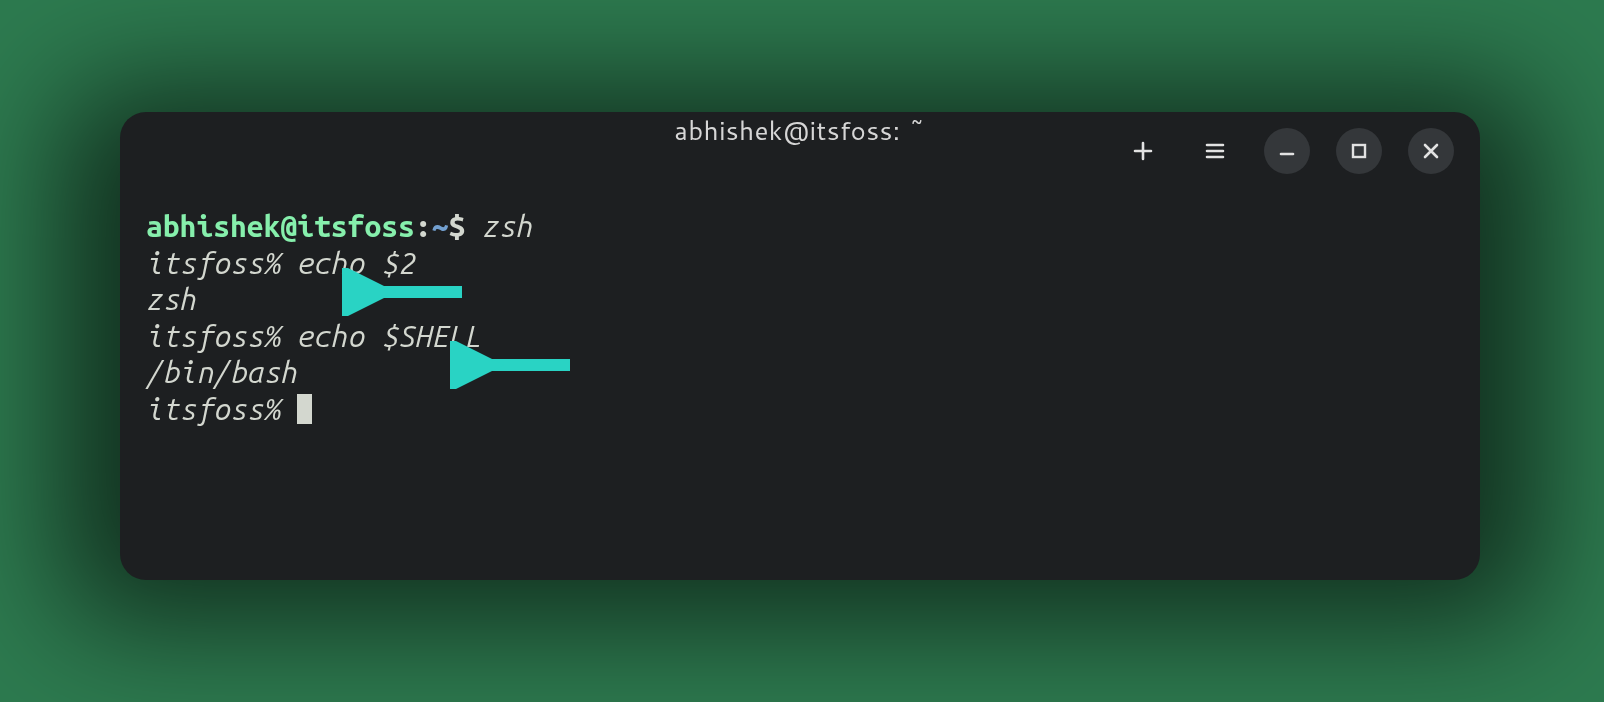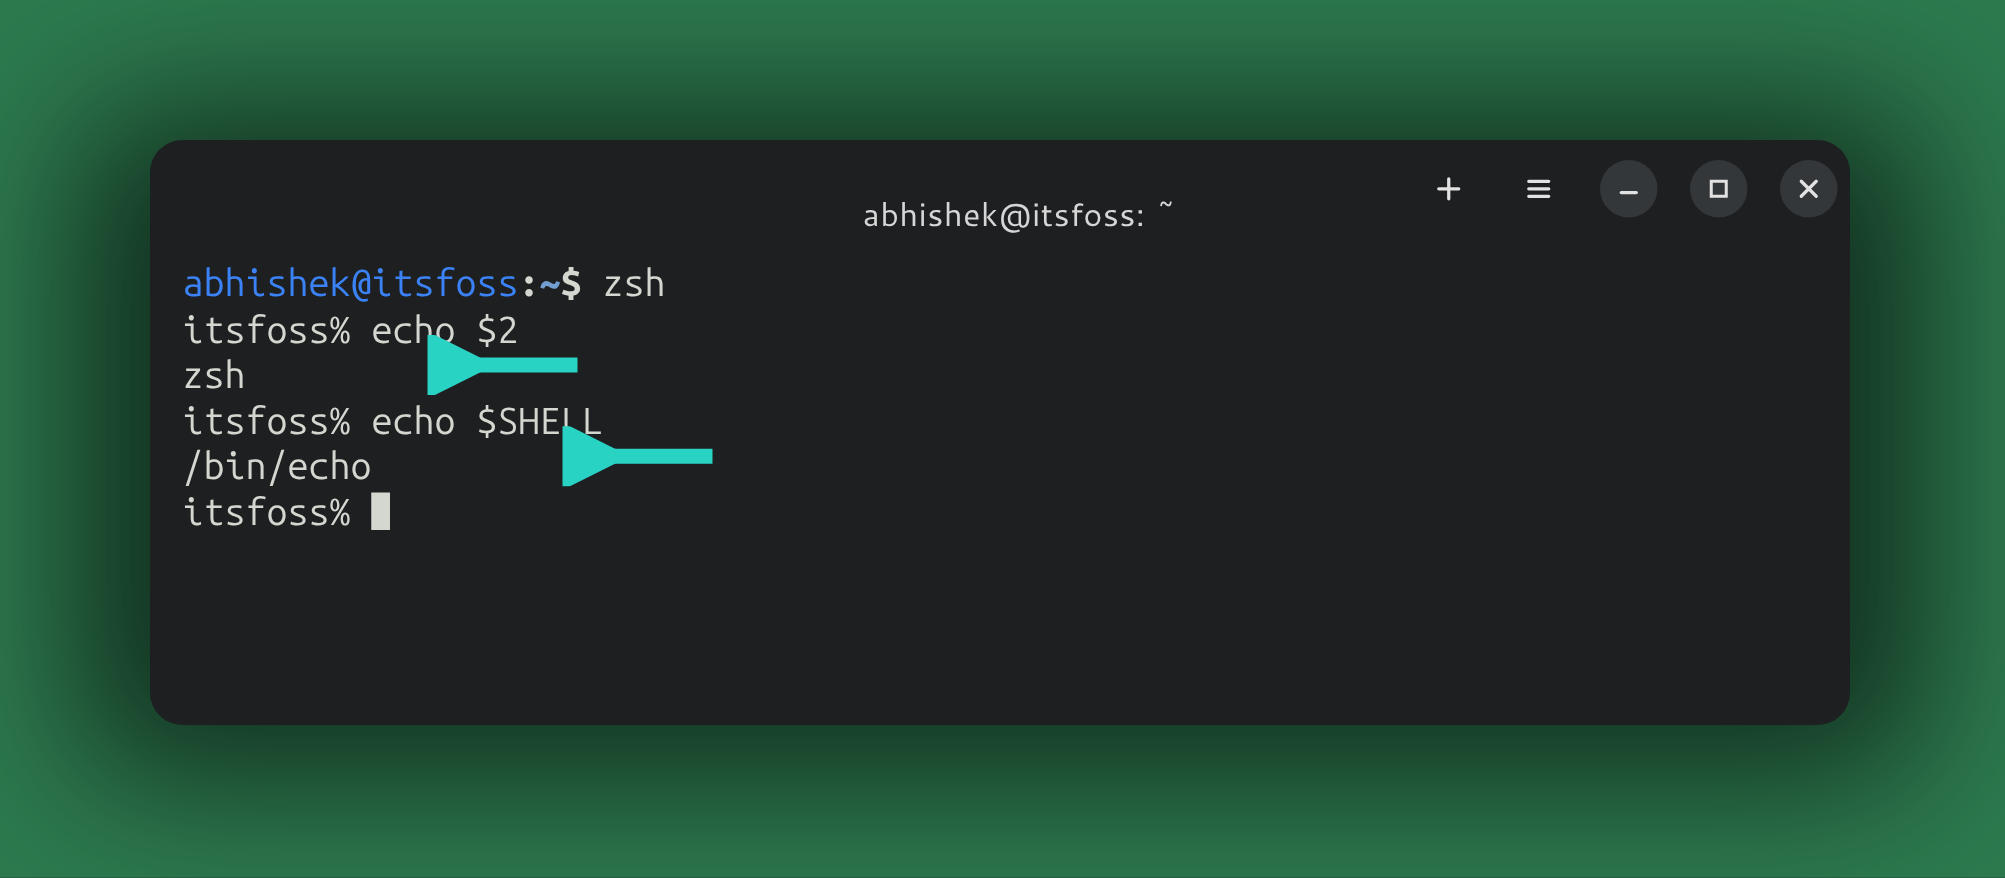--- a/index.html
+++ b/index.html
@@ -35,23 +35,22 @@
     height: 468px;
     background: #1d1f21;
     border-radius: 26px;
     overflow: hidden;
   }
   .titlebar {
     position: relative;
     height: 78px;
     width: 100%;
     display: flex;
-    align-items: flex-end;
+    align-items: flex-start;
     justify-content: center;
-    padding-left: 16px;
   }
   .titlebar-title {
     color: #d6d6d6;
     font-family: "Cantarell","Ubuntu","Segoe UI",sans-serif;
     font-size: 26px;
     font-weight: 400;
     letter-spacing: 0.3px;
   }
   .titlebar-controls {
     position: absolute;
@@ -75,24 +74,24 @@
   .tb-icon-plain { background: transparent; }
   .tb-btn { background: #34373a; }
   .term-body {
     position: relative;
     padding: 18px 26px 0 26px;
     color: #d3d7cf;
     font-size: 30px;
     line-height: 36.5px;
     white-space: pre;
   }
-  .prompt-user { color: #3b82f6; font-weight: normal; }
+  .prompt-user { color: #86efac; font-weight: bold; }
   .prompt-sep  { color: #d3d7cf; font-weight: bold; }
   .prompt-path { color: #729fcf; font-weight: bold; }
-  .cmd, .out   { color: #d3d7cf; }
+  .cmd, .out   { color: #d3d7cf; font-style: italic; }
   .cursor {
     display: inline-block;
     width: 15px;
     height: 30px;
     background: #d3d7cf;
     vertical-align: -4px;
   }
   .arrow {
     position: absolute;
     pointer-events: none;
@@ -135,21 +134,21 @@
             <path d="M6 6l12 12M18 6L6 18" stroke="#e2e2e2" stroke-width="2.6" stroke-linecap="round"></path>
           </svg>
         </div>
       </div>
     </div>
 
     <div class="term-body"><span class="prompt-user">abhishek@itsfoss</span><span class="prompt-sep">:</span><span class="prompt-path">~</span><span class="prompt-sep">$</span><span class="cmd"> zsh</span>
 <span class="out">itsfoss% </span><span class="cmd">echo $2</span>
 <span class="out">zsh</span>
 <span class="out">itsfoss% </span><span class="cmd">echo $SHELL</span>
-<span class="out">/bin/echo</span>
+<span class="out">/bin/bash</span>
 <span class="out">itsfoss% </span><span class="cursor"></span>
     </div>
 
   </div>
 
   <div class="arrow" style="left:342px; top:268px;">
     <svg width="130" height="48" viewBox="0 0 130 48">
       <defs>
         <marker id="ah1" markerWidth="14" markerHeight="14" refX="3" refY="7" orient="auto">
           <path d="M14 0 L0 7 L14 14 Z" fill="#29d3c4"></path>

